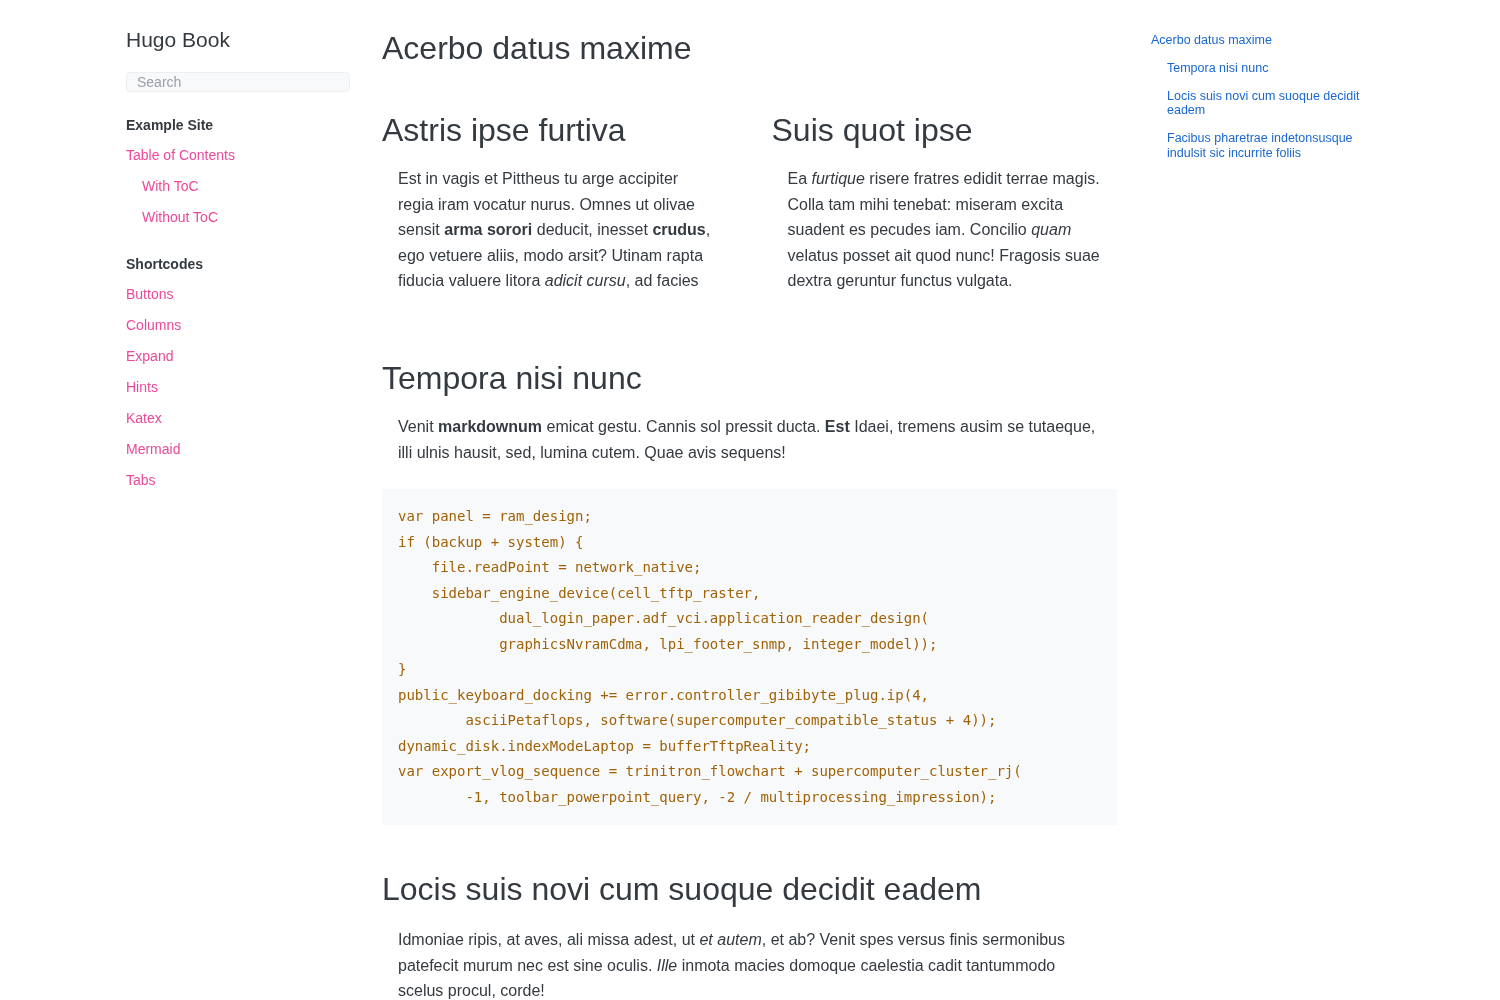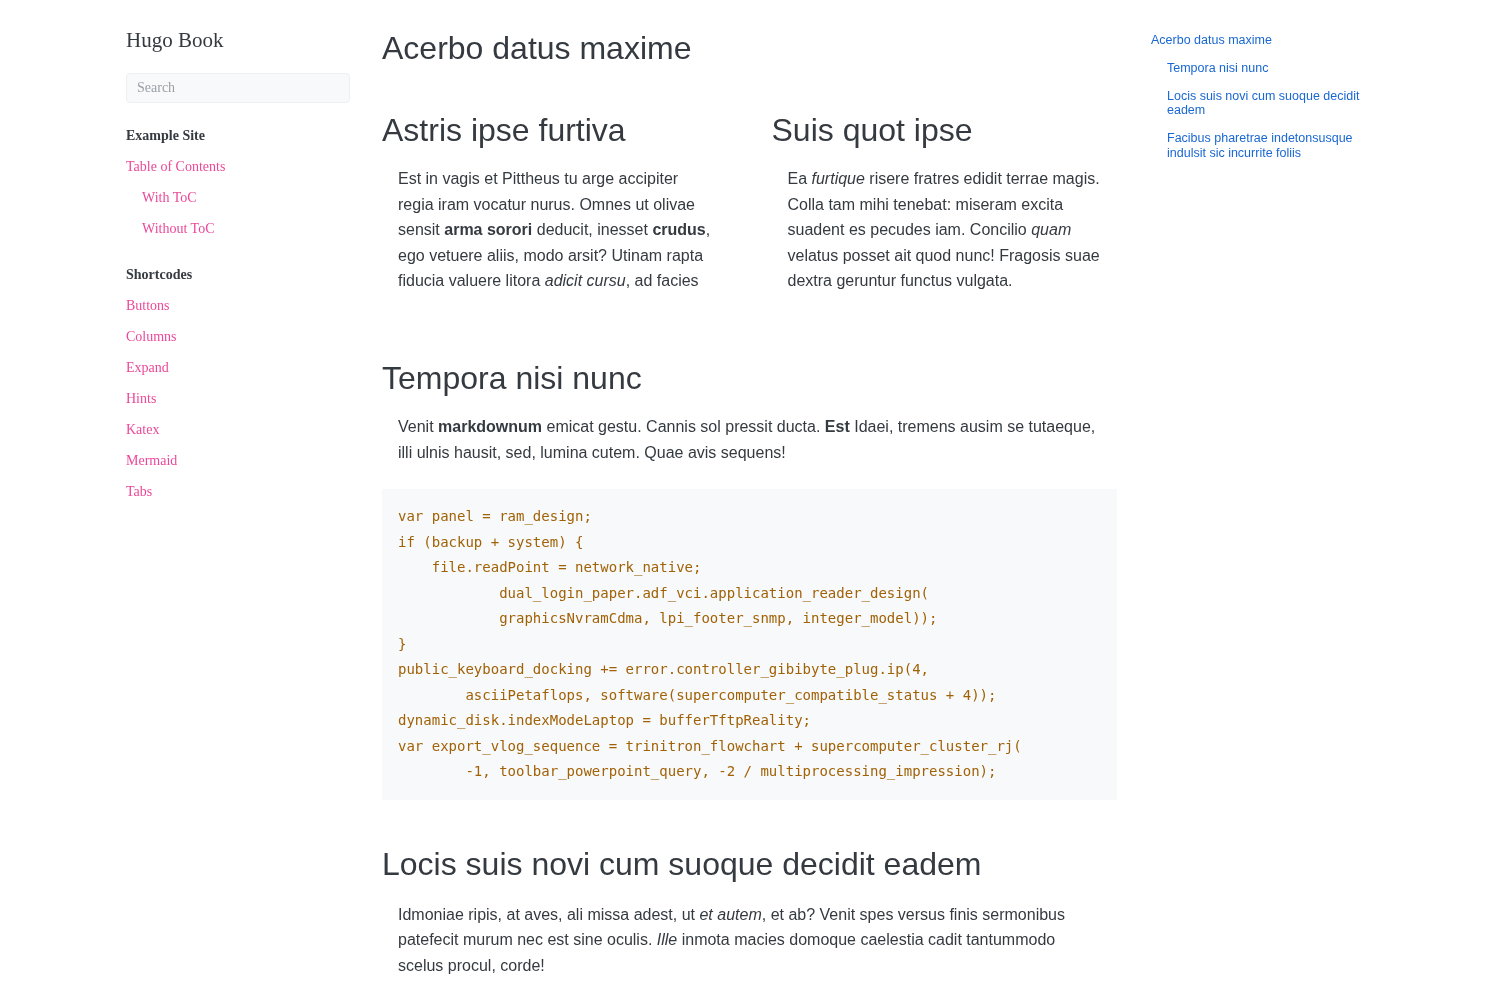--- a/index.html
+++ b/index.html
@@ -15,33 +15,32 @@
     margin: 0 auto;
     display: flex;
     align-items: flex-start;
   }
 
   
   .sidebar {
     flex: 0 0 256px;
     width: 256px;
     padding: 28px 16px 16px 16px;
-    font-family: Liberation Serif, serif;
   }
   .brand {
     display: block;
     font-size: 21px;
     font-weight: 400;
     color: #343a40;
     text-decoration: none;
     margin: 0 0 20px 0;
   }
   .search-input {
     width: 100%;
-    height: 30px;
+    height: 20px;
     background: #f8f9fa;
     border: 1px solid #edeff1;
     border-radius: 4px;
     padding: 0 10px;
     font-family: inherit;
     font-size: 14px;
     color: #343a40;
     outline: none;
   }
   .search-input::placeholder { color: #9aa0a6; }
@@ -176,20 +175,21 @@
       </section>
     </div>
 
     <h2 class="h2-tempora">Tempora nisi nunc</h2>
     <p><span>Venit </span><span class="b">markdownum</span><span> emicat gestu. Cannis sol pressit ducta. </span><span class="b">Est</span><span> Idaei, tremens ausim se tutaeque, illi ulnis hausit, sed, lumina cutem. Quae avis sequens!</span></p>
 
     <div class="code-block">
       <div class="code-line">var panel = ram_design;</div>
       <div class="code-line">if (backup + system) {</div>
       <div class="code-line">    file.readPoint = network_native;</div>
+      <div class="code-line">    sidebar_engine_device(cell_tftp_raster,</div>
       <div class="code-line">            dual_login_paper.adf_vci.application_reader_design(</div>
       <div class="code-line">            graphicsNvramCdma, lpi_footer_snmp, integer_model));</div>
       <div class="code-line">}</div>
       <div class="code-line">public_keyboard_docking += error.controller_gibibyte_plug.ip(4,</div>
       <div class="code-line">        asciiPetaflops, software(supercomputer_compatible_status + 4));</div>
       <div class="code-line">dynamic_disk.indexModeLaptop = bufferTftpReality;</div>
       <div class="code-line">var export_vlog_sequence = trinitron_flowchart + supercomputer_cluster_rj(</div>
       <div class="code-line">        -1, toolbar_powerpoint_query, -2 / multiprocessing_impression);</div>
     </div>
 

